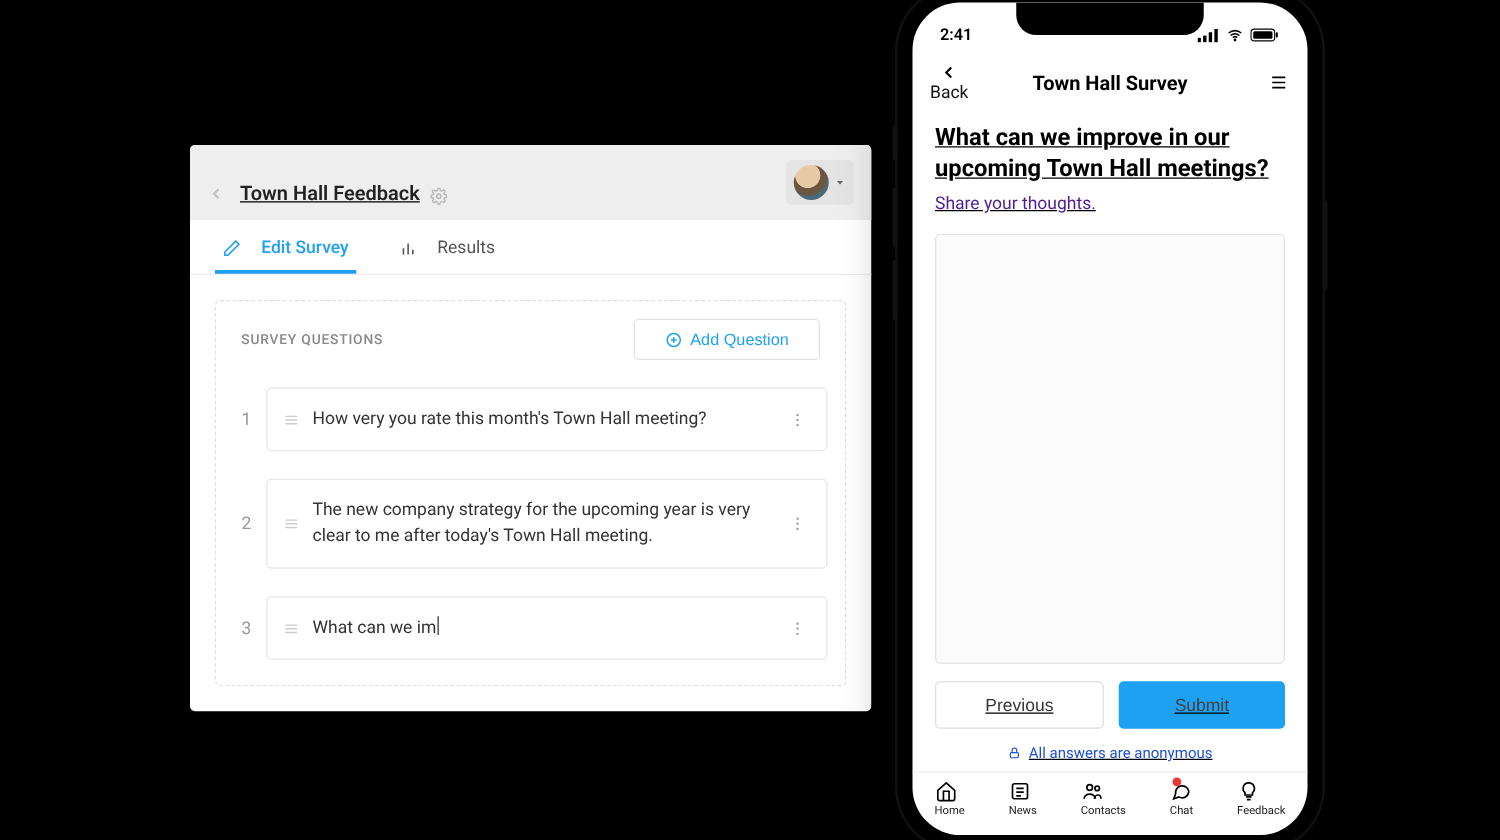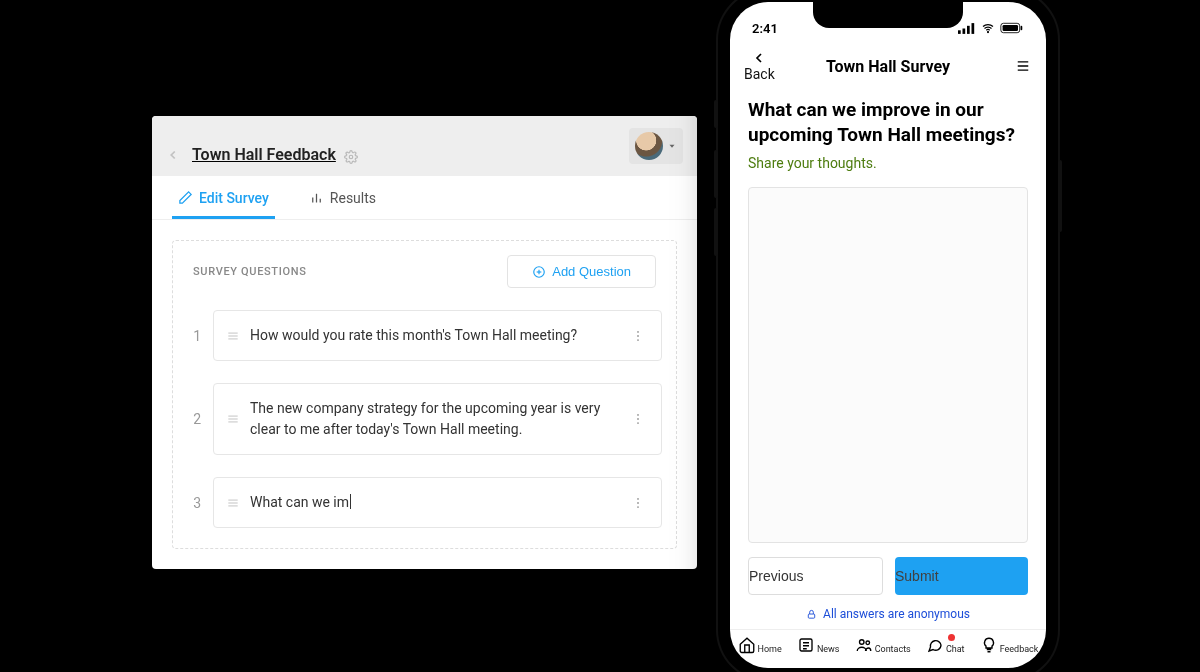--- a/index.html
+++ b/index.html
@@ -61,22 +61,22 @@
   .avatar-caret { color: #666; }
 
   .tab-bar {
     display: flex;
     align-items: center;
     border-bottom: 1px solid #eee;
     padding: 0 20px;
   }
   .tab {
     display: flex;
-    align-items: flex-start;
-    gap: 6px;
+    align-items: flex-end;
+    gap: 16px;
     padding: 14px 6px 10px;
     margin-right: 28px;
     font-size: 14px;
     color: #555;
     cursor: pointer;
     border-bottom: 3px solid transparent;
   }
   .tab.active {
     color: #1ea1f2;
     border-bottom-color: #1ea1f2;
@@ -234,31 +234,32 @@
     margin-left: auto;
     width: 18px; height: 14px;
   }
 
   .phone-content {
     flex: 1;
     padding: 0 18px;
     display: flex;
     flex-direction: column;
     overflow: hidden;
+    text-decoration: underline;
   }
   .question-headline {
     font-size: 19px;
     font-weight: 700;
     line-height: 1.3;
     color: #000;
     margin-top: 4px;
   }
   .question-sub {
     font-size: 14px;
-    color: #4d7c0f;
+    color: #4c1d95;
     margin-top: 8px;
   }
   .answer-box {
     flex: 1;
     margin-top: 16px;
     border: 1px solid #e3e3e3;
     border-radius: 4px;
     background: #fbfbfb;
   }
   .phone-actions {
@@ -266,20 +267,21 @@
     gap: 12px;
     margin-top: 14px;
   }
   .btn {
     flex: 1;
     height: 38px;
     border-radius: 4px;
     font-size: 14px;
     display: flex;
     align-items: center;
+    justify-content: center;
     cursor: pointer;
   }
   .btn-prev {
     border: 1px solid #ddd;
     background: #fff;
     color: #333;
   }
   .btn-submit {
     background: #1ea1f2;
     color: #404040;
@@ -296,22 +298,22 @@
   }
 
   .phone-tabbar {
     border-top: 1px solid #eee;
     display: flex;
     justify-content: space-around;
     padding: 6px 0 14px;
   }
   .tabbar-item {
     display: flex;
-    flex-direction: row;
-    align-items: flex-end;
+    flex-direction: column;
+    align-items: flex-start;
     gap: 2px;
     font-size: 9px;
     color: #222;
     position: relative;
   }
   .tabbar-icon { width: 18px; height: 18px; }
   .badge {
     position: absolute;
     top: -2px; right: 10px;
     width: 7px; height: 7px;
@@ -388,21 +390,21 @@
     <div class="q-row">
       <span class="q-num">1</span>
       <div class="q-card">
         <span class="drag-handle">
           <svg viewBox="0 0 24 24" width="14" height="14" stroke="currentColor" stroke-width="2">
               <line x1="4" y1="7" x2="20" y2="7"></line>
               <line x1="4" y1="12" x2="20" y2="12"></line>
               <line x1="4" y1="17" x2="20" y2="17"></line>
             </svg>
         </span>
-        <span class="q-text">How would you rate this month's Town Hall meeting?</span>
+        <span class="q-text">How very you rate this month's Town Hall meeting?</span>
         <span class="more-dots">
           <svg viewBox="0 0 24 24" width="14" height="16" fill="currentColor">
               <circle cx="12" cy="5" r="1.6"></circle>
               <circle cx="12" cy="12" r="1.6"></circle>
               <circle cx="12" cy="19" r="1.6"></circle>
             </svg>
         </span>
       </div>
     </div>
 

